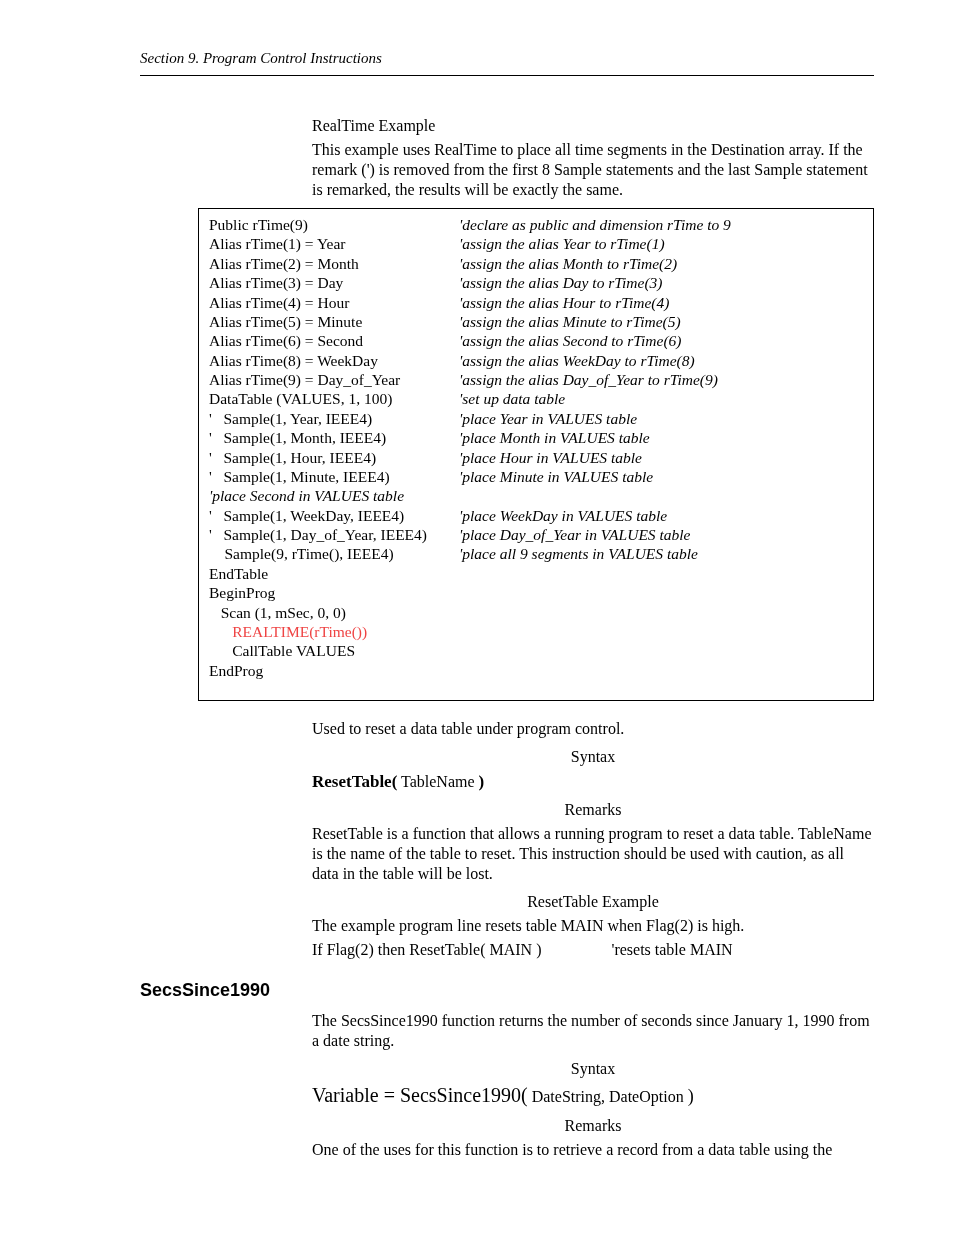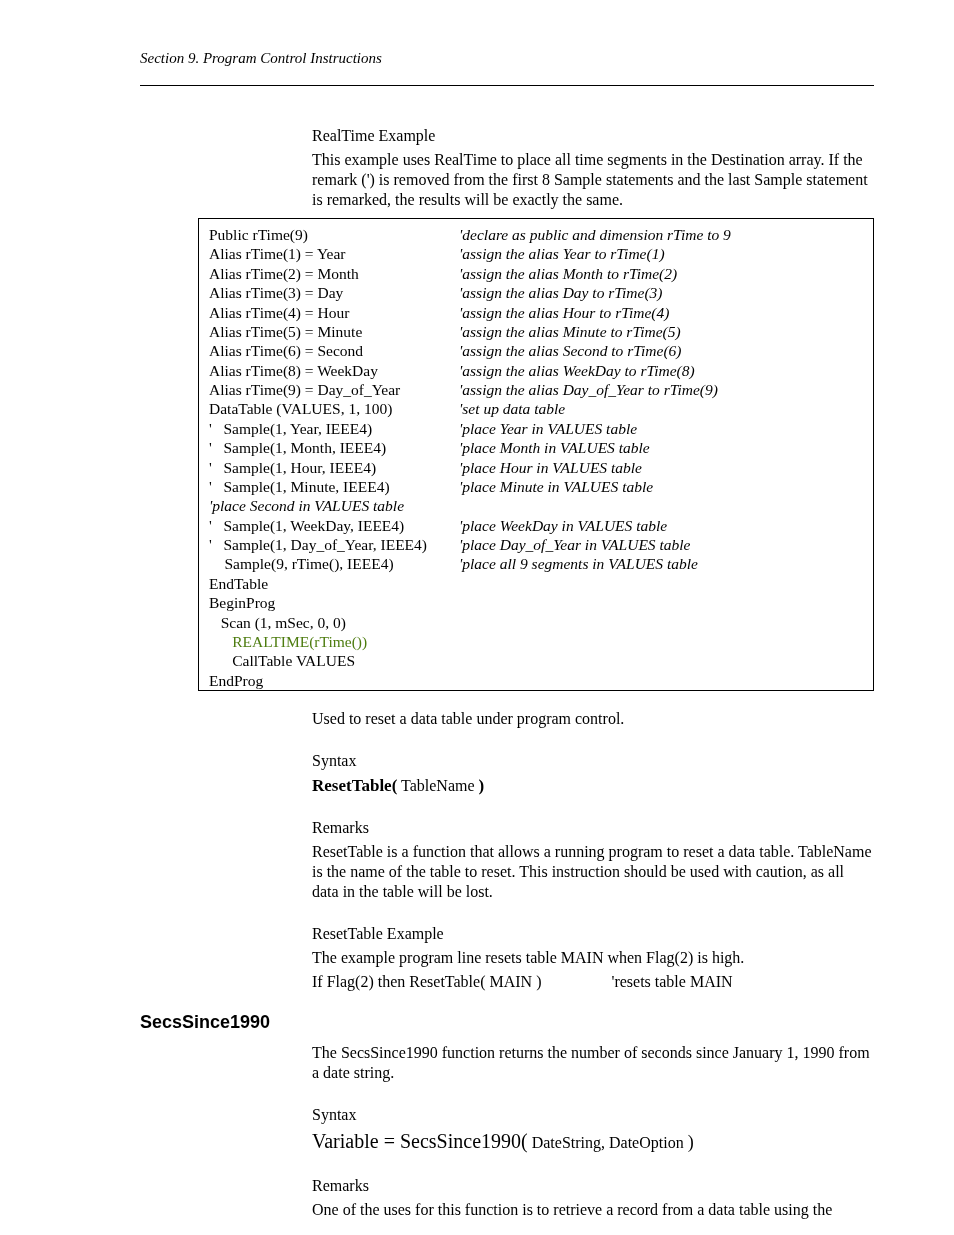--- a/index.html
+++ b/index.html
@@ -11,21 +11,21 @@
     width: 954px;
     color: #000;
   }
   .page {
     padding: 50px 80px 60px 140px;
     box-sizing: border-box;
   }
   .header-line {
     font-style: italic;
     font-size: 15px;
-    padding-bottom: 18px;
+    padding-bottom: 8px;
     border-bottom: 1px solid #000;
     margin-bottom: 40px;
   }
   .section-heading {
     font-family: Arial, Helvetica, sans-serif;
     font-weight: bold;
     font-size: 18px;
     margin-top: 24px;
     margin-bottom: 10px;
   }
@@ -33,35 +33,35 @@
     margin-left: 172px;
   }
   .para {
     margin: 0 0 4px 0;
     line-height: 1.25;
   }
   .bold { font-weight: normal; }
   .code-box {
     border: 1px solid #000;
     margin: 8px 0 18px 58px;
-    padding: 6px 10px 0 10px;
+    padding: 6px 10px 20px 10px;
     font-size: 15.5px;
     line-height: 1.25;
   }
   .code-row {
     display: flex;
   }
   .code-left { min-width: 250px; white-space: pre; }
   .code-right { font-style: italic; }
-  .blue { color: #4d7c0f; }
+  .blue { color: #ef4444; }
   .syntax-fn {
     font-weight: bold;
     font-size: 17px;
   }
-  .mt14 { margin-top: 22px; }
+  .mt14 { margin-top: 8px; text-align: center; }
   .mt20 { margin-top: 20px; }
 </style>
 </head>
 <body>
 
 <div class="page">
 
   <div class="header-line">Section 9.  Program Control Instructions</div>
 
   <div class="body-indent">

